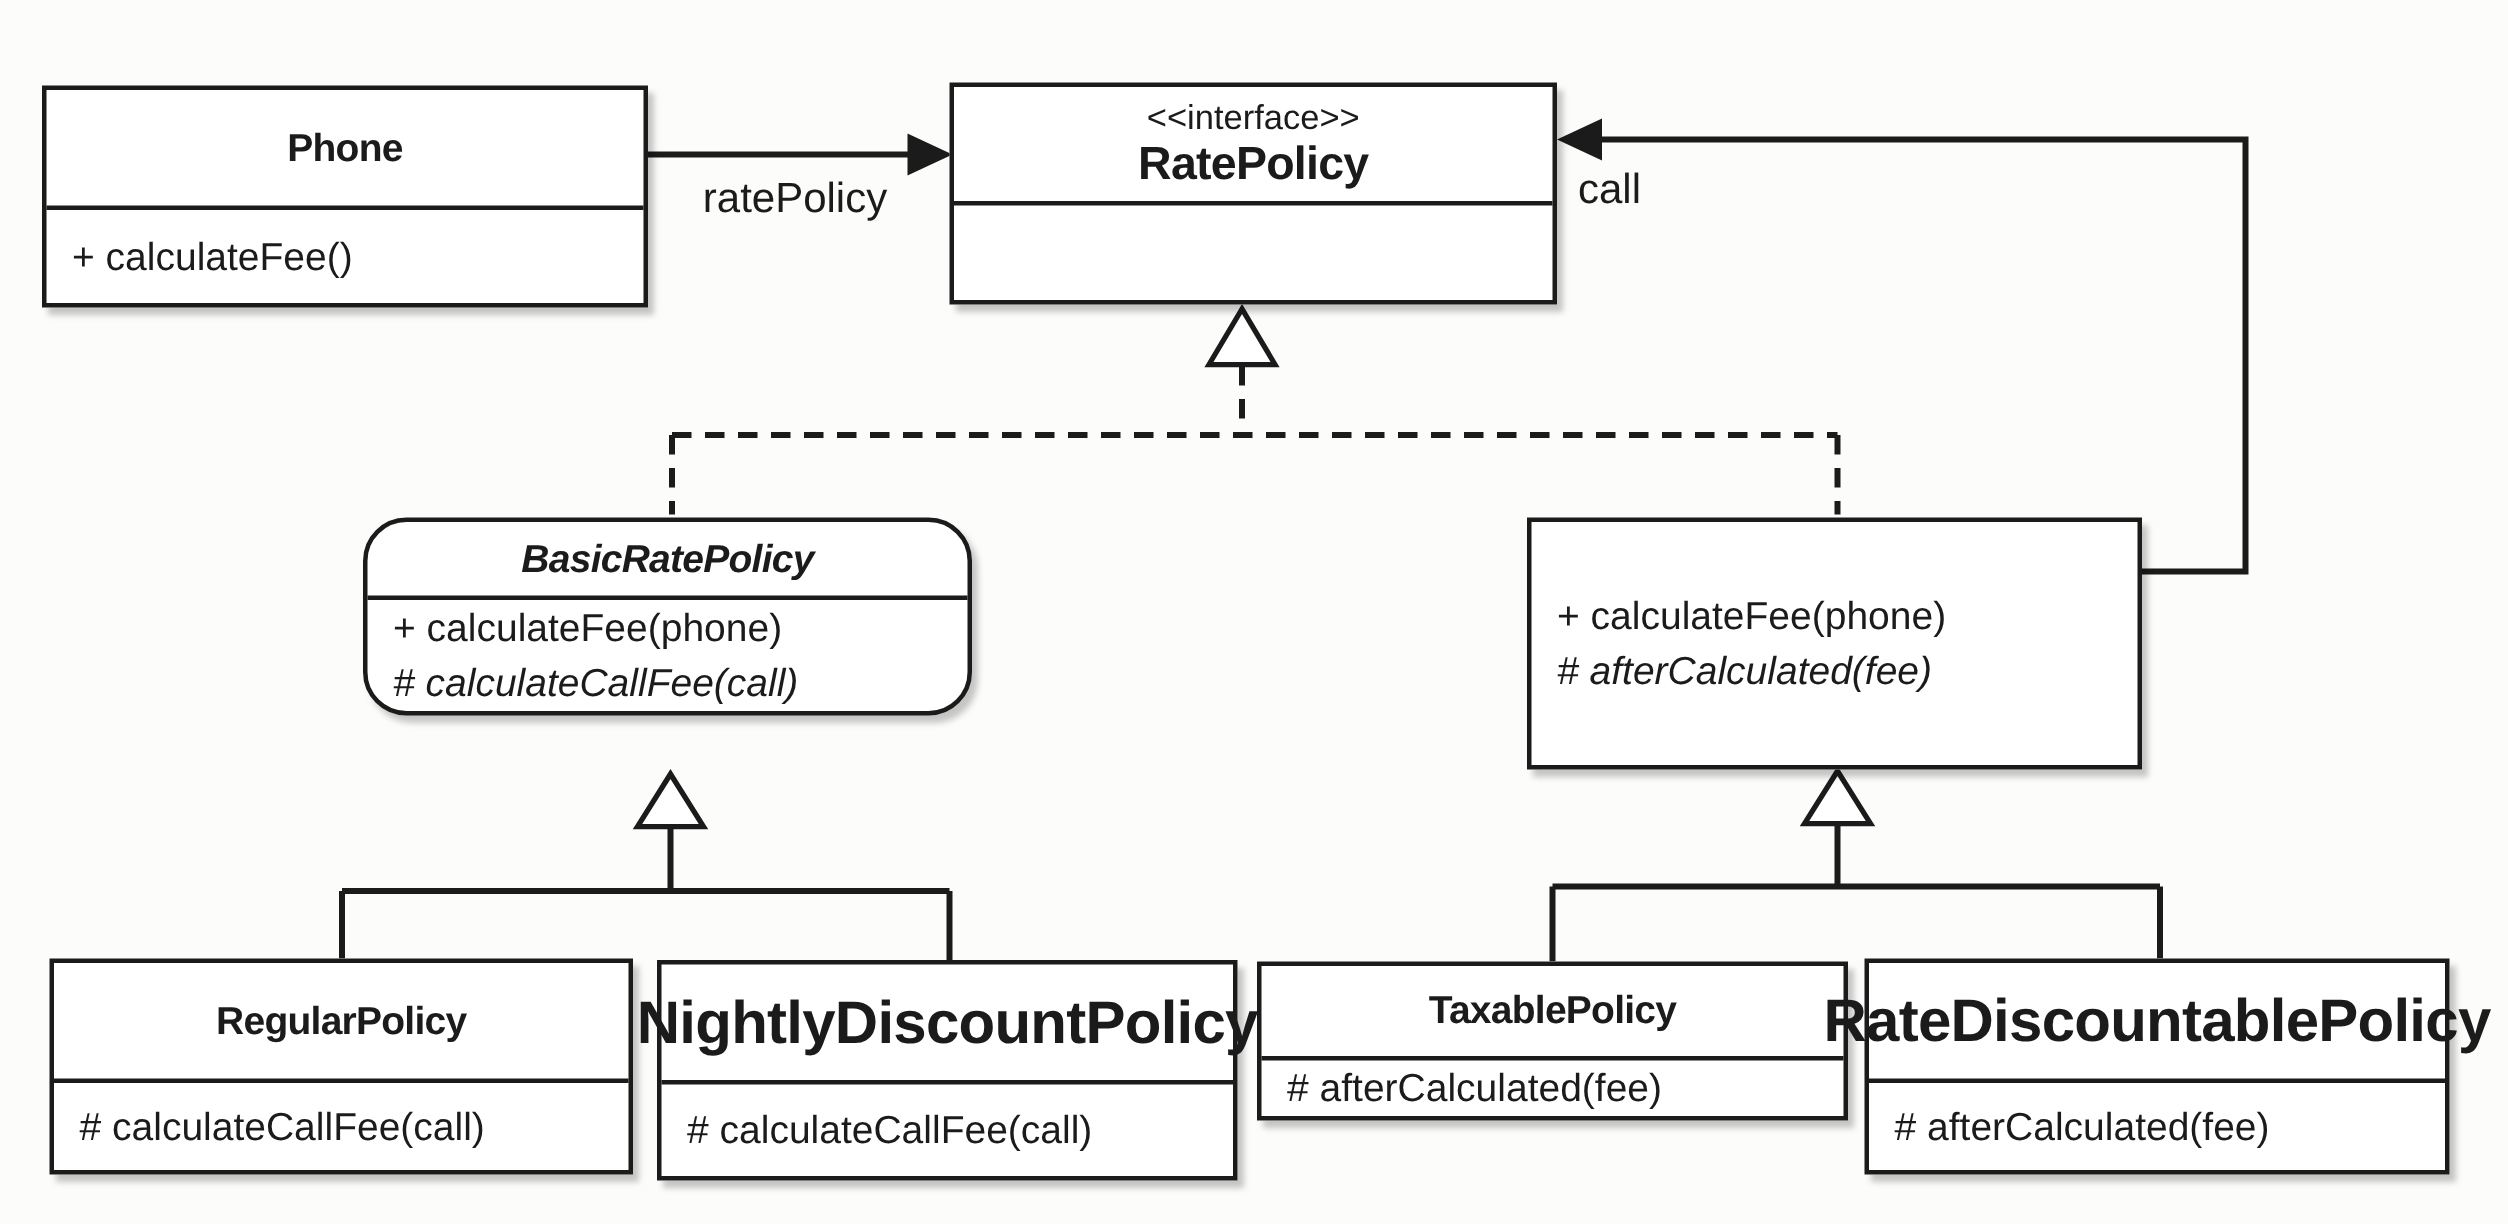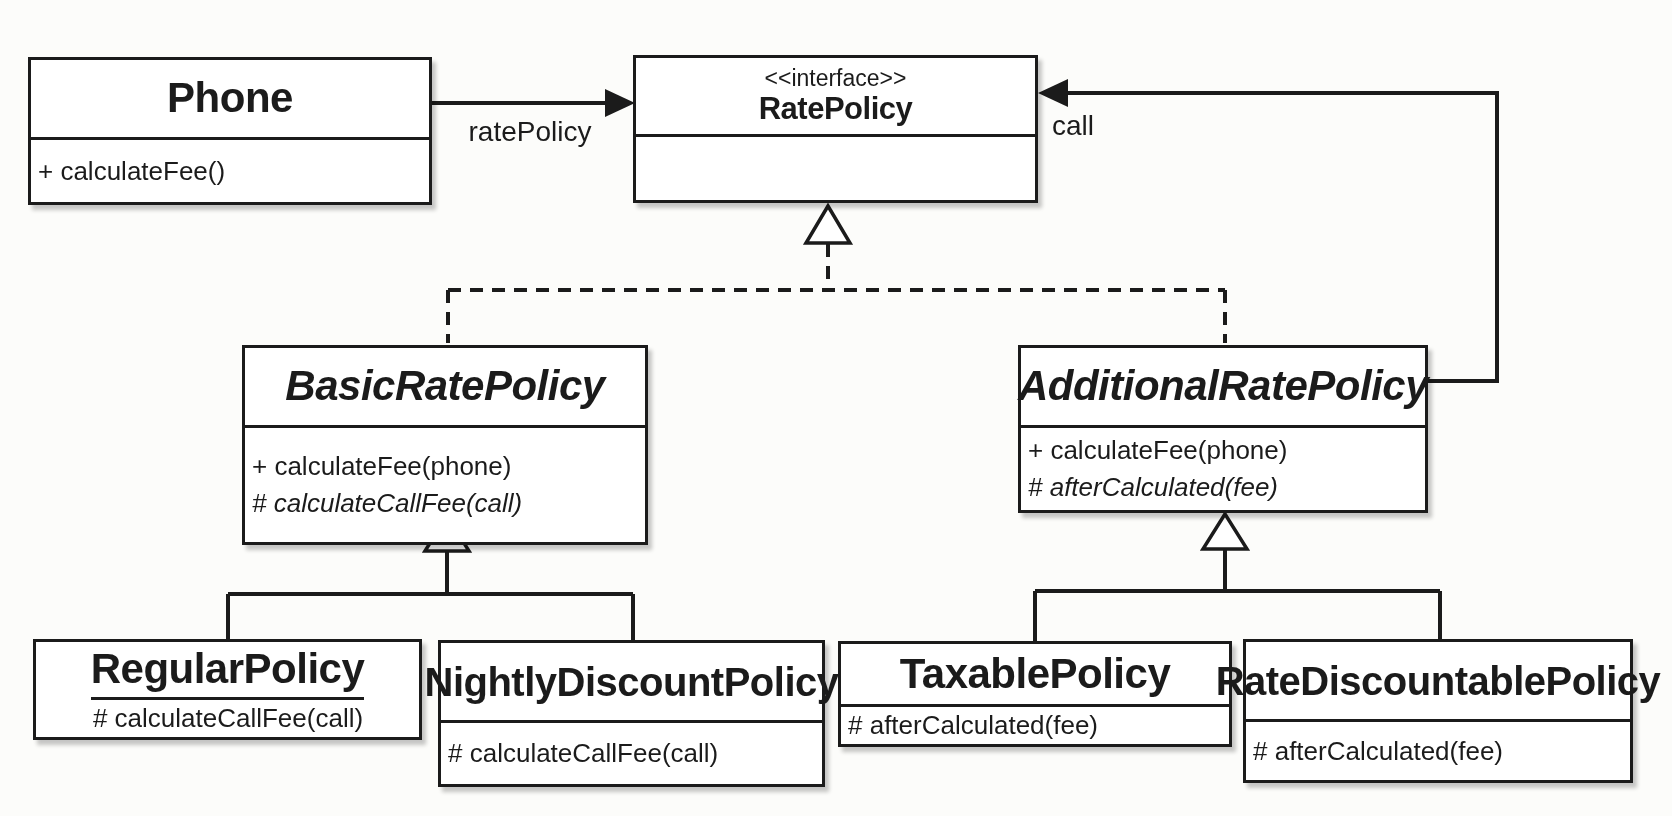--- a/index.html
+++ b/index.html
@@ -35,58 +35,58 @@
     box-sizing: border-box;
     border-bottom: 3px solid #1b1b1b;
     display: flex;
     flex-direction: column;
     align-items: center;
     justify-content: center;
     text-align: center;
   }
   .cls-name {
     font-weight: bold;
-    font-size: 42px;
+    font-size: 26px;
     letter-spacing: -0.5px;
     line-height: 1.05;
   }
   .abstract .cls-name { font-style: italic; }
   .stereotype {
     font-size: 23px;
     font-weight: normal;
     line-height: 1.1;
     margin-bottom: 2px;
     text-align: right;
   }
   .interface-box .cls-name { font-size: 31px; }
   .cls-methods {
     flex: 1;
     display: flex;
     flex-direction: column;
     justify-content: center;
-    padding-left: 7px;
+    padding-left: 17px;
     padding-right: 6px;
   }
   .method {
     font-size: 26px;
     line-height: 37px;
     white-space: nowrap;
   }
   .method.italic { font-style: italic; }
 
   
   .phone        { left: 28px;   top: 57px;  width: 404px; height: 148px; }
   .phone .cls-title        { height: 80px; }
   .rate-policy  { left: 633px;  top: 55px;  width: 405px; height: 148px; }
   .rate-policy .cls-title  { height: 79px; }
-  .basic        { left: 242px;  top: 345px; width: 406px; height: 200px; }
+  .basic        { left: 242px;  top: 345px; width: 406px; height: 132px; border-radius: 29px; }
   .basic .cls-title        { height: 80px; }
   .additional   { left: 1018px; top: 345px; width: 410px; height: 168px; }
   .additional .cls-title   { height: 80px; }
-  .regular      { left: 33px;   top: 639px; width: 389px; height: 101px; align-items: center; }
+  .regular      { left: 33px;   top: 639px; width: 389px; height: 144px; }
   .regular .cls-title      { height: 80px; }
   .nightly      { left: 438px;  top: 640px; width: 387px; height: 147px; }
   .nightly .cls-title      { height: 80px; }
   .taxable      { left: 838px;  top: 641px; width: 394px; height: 106px; }
   .taxable .cls-title      { height: 78px; }
   .rate-disc    { left: 1243px; top: 639px; width: 390px; height: 144px; justify-content: center; }
   .rate-disc .cls-title    { height: 80px; }
   .nightly .cls-name, .rate-disc .cls-name { font-size: 40px; }
 
   .assoc-label {
@@ -142,23 +142,20 @@
     <div class="cls-title">
       <span class="cls-name">BasicRatePolicy</span>
     </div>
     <div class="cls-methods">
       <div class="method">+ calculateFee(phone)</div>
       <div class="method italic"># calculateCallFee(call)</div>
     </div>
   </div>
 
   <div class="cls additional abstract">
-    <div class="cls-title">
-      <span class="cls-name">AdditionalRatePolicy</span>
-    </div>
     <div class="cls-methods">
       <div class="method">+ calculateFee(phone)</div>
       <div class="method italic"># afterCalculated(fee)</div>
     </div>
   </div>
 
   <div class="cls regular">
     <div class="cls-title">
       <span class="cls-name">RegularPolicy</span>
     </div>

